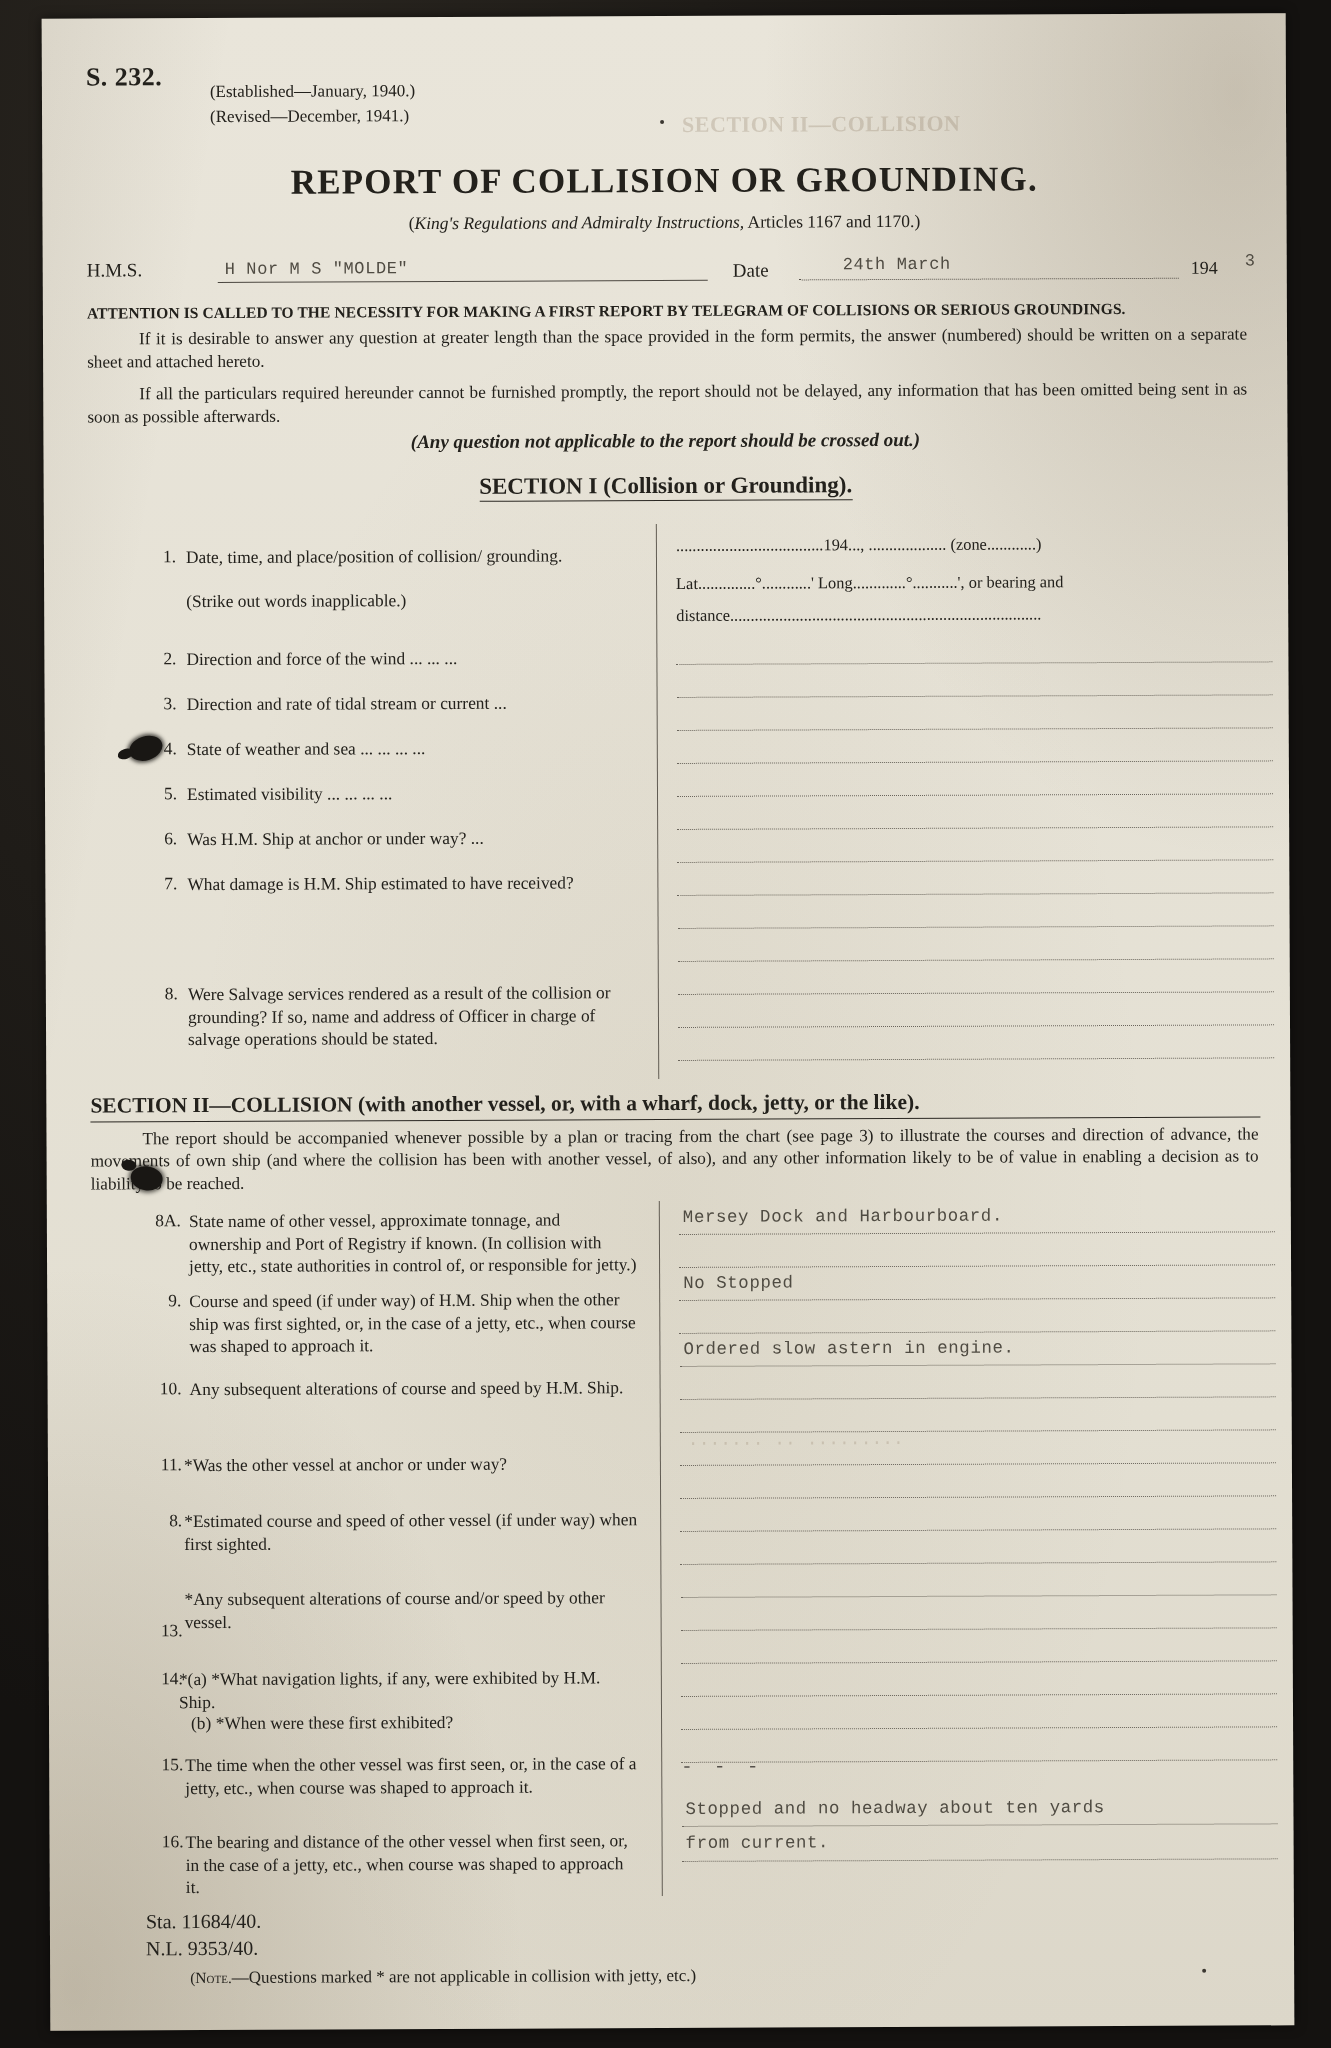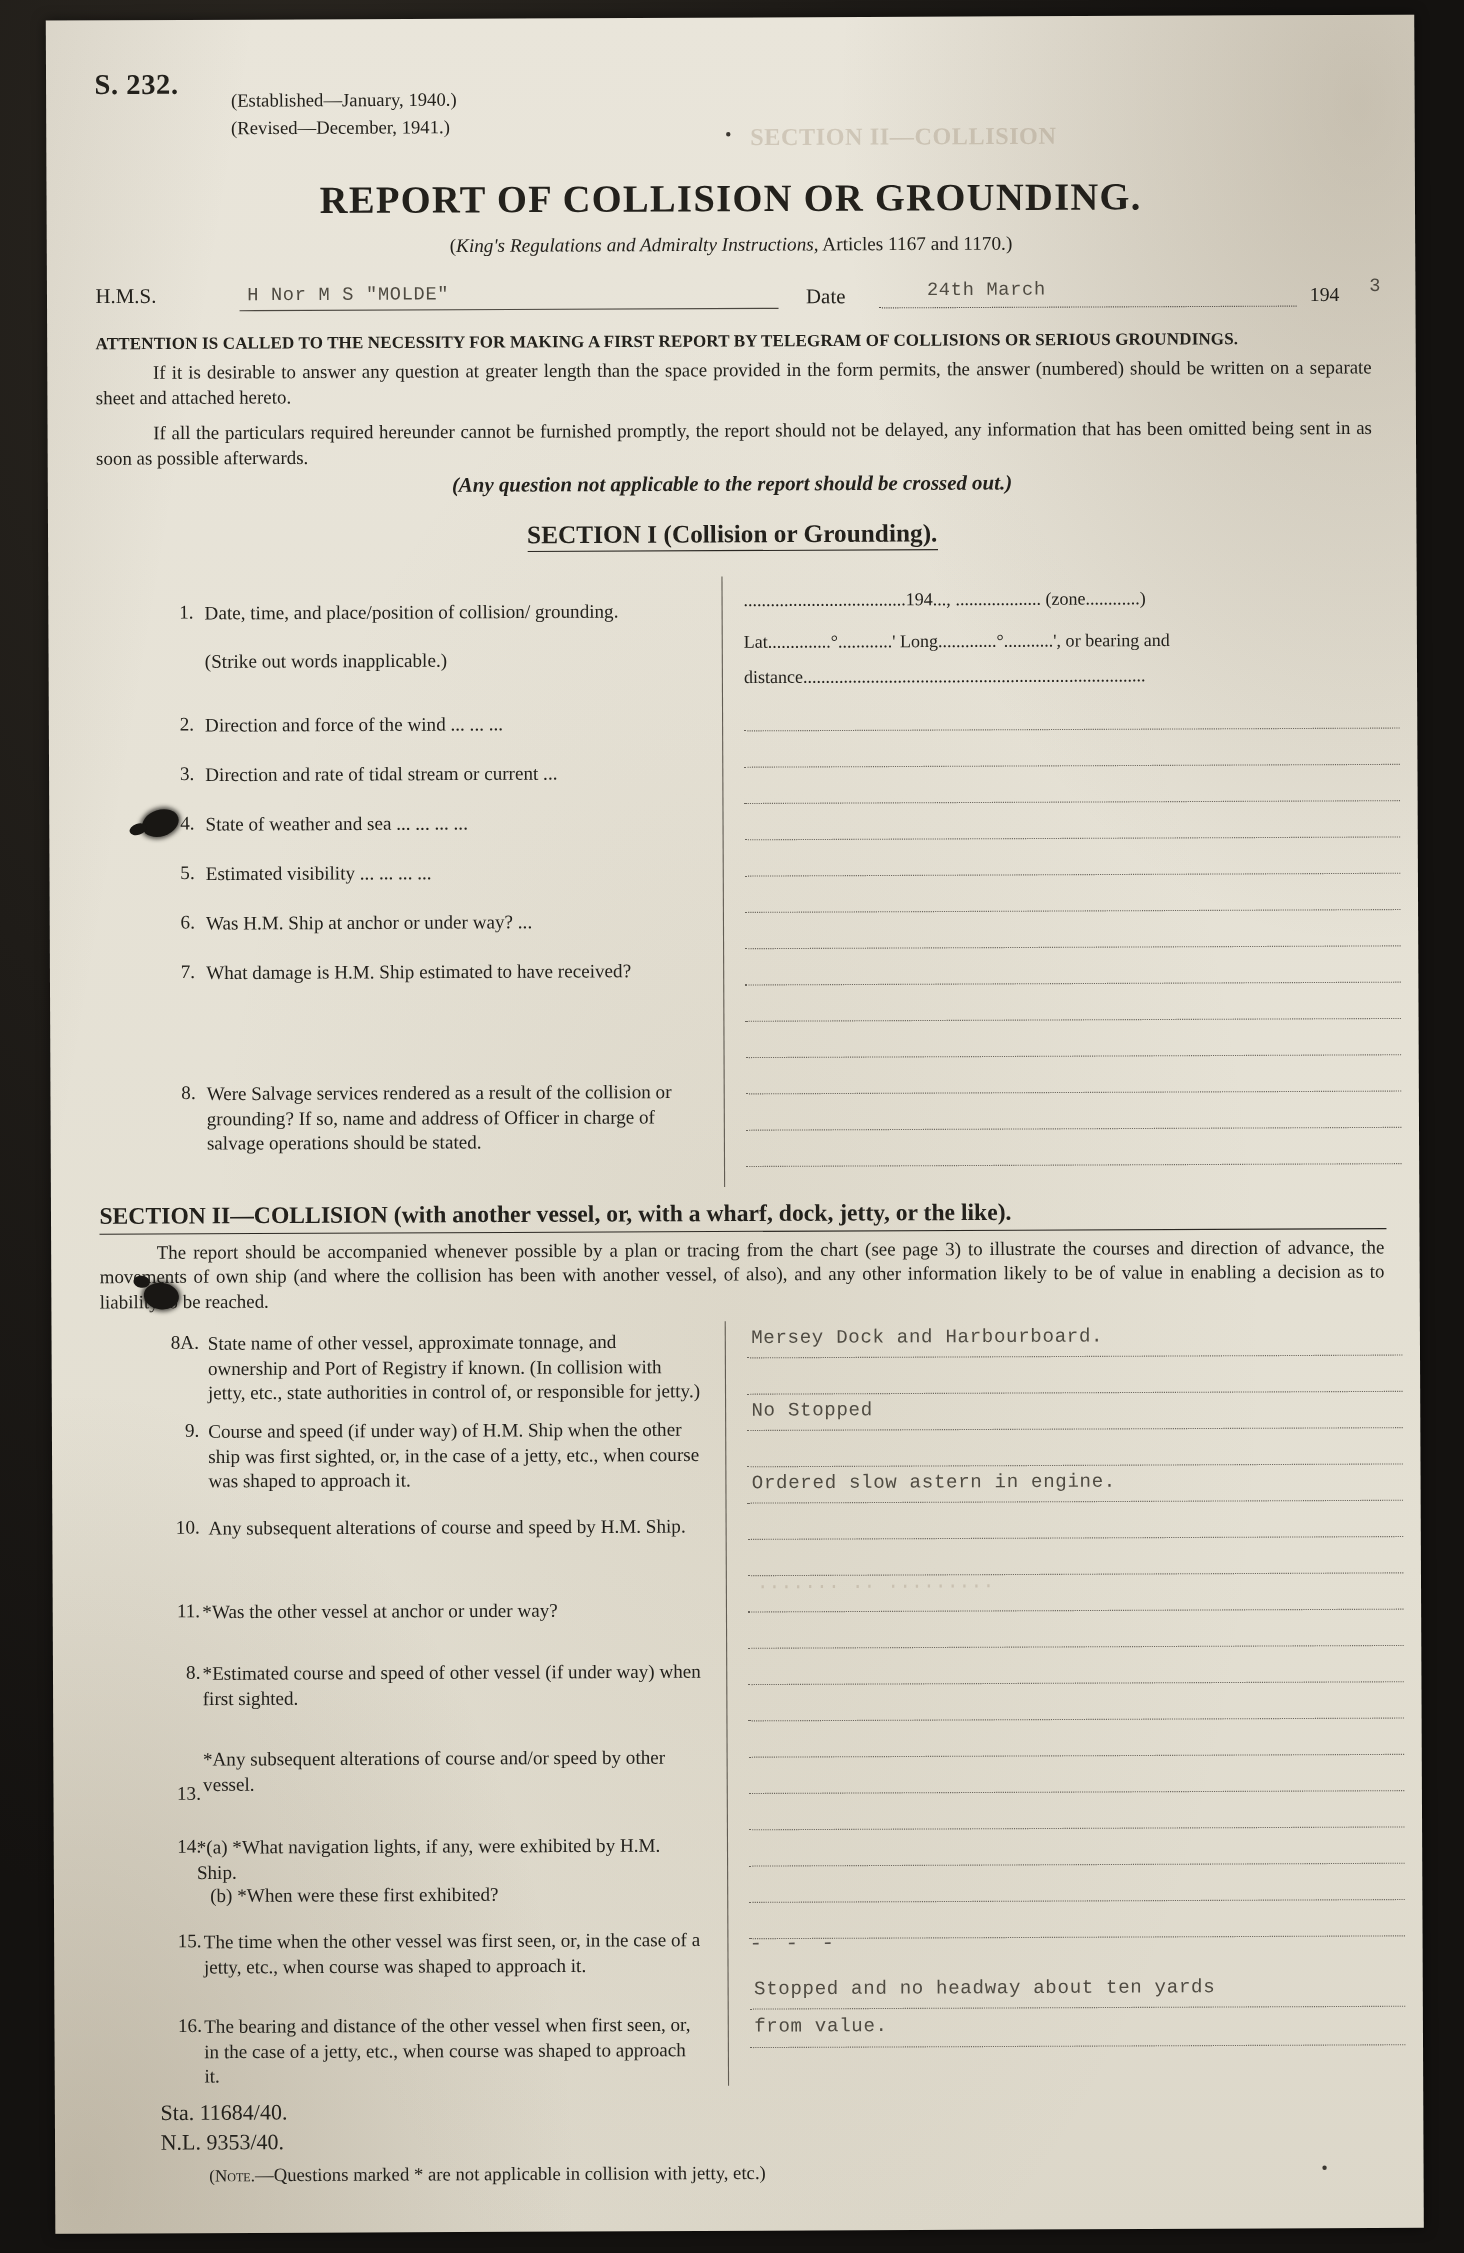--- a/index.html
+++ b/index.html
@@ -446,21 +446,21 @@
       <div class="dots" style="left:632px; top:1614px; width:596px;"></div>
       <div class="dots" style="left:632px; top:1647px; width:596px;"></div>
       <div class="dots" style="left:632px; top:1680px; width:596px;"></div>
       <div class="dots" style="left:632px; top:1713px; width:596px;"></div>
       <div class="dots" style="left:632px; top:1746px; width:596px;"></div>
       <div class="dash-mark">- - -</div>
 
       <div class="dots" style="left:632px; top:1810px; width:596px;"></div>
       <div class="ans typed" style="left:636px; top:1784px;">Stopped and no headway about ten yards</div>
       <div class="dots" style="left:632px; top:1845px; width:596px;"></div>
-      <div class="ans typed" style="left:636px; top:1818px;">from value.</div>
+      <div class="ans typed" style="left:636px; top:1818px;">from current.</div>
 
       <div class="footer-sta">
         <div>Sta. 11684/40.</div>
         <div>N.L. 9353/40.</div>
       </div>
       <div class="footer-note">
         <span class="sc">(Note.</span><span>—Questions marked * are not applicable in collision with jetty, etc.)</span>
       </div>
 
       <div class="blot blot1"></div>

